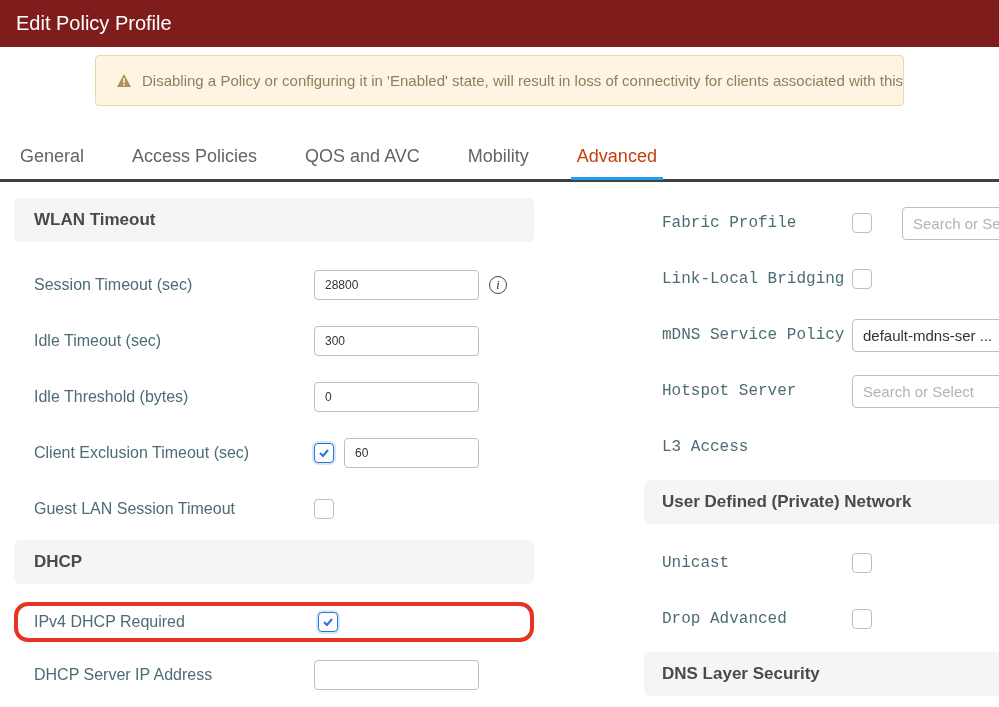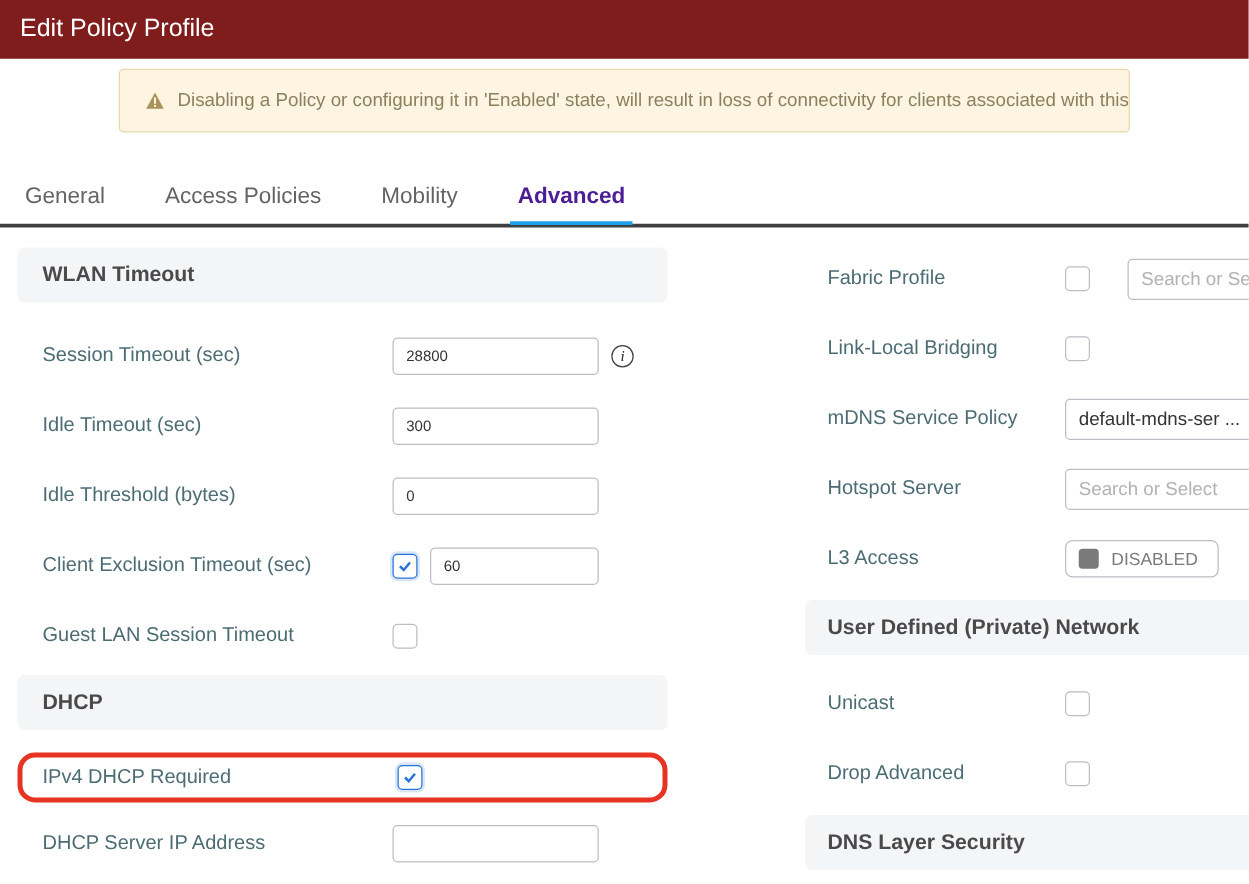--- a/index.html
+++ b/index.html
@@ -41,22 +41,22 @@
     margin-top: 30px;
   }
   .tab {
     padding: 10px 6px 12px 6px;
     color: #646464;
     font-size: 18px;
     cursor: pointer;
     position: relative;
   }
   .tab.active {
-    color: #4c1d95;
-    font-weight: 700;
+    color: #c2410c;
+    font-weight: 400;
   }
   .tab.active::after {
     content: "";
     position: absolute;
     left: 0; right: 0; bottom: -1px;
     height: 3px;
     background: #1ea1ed;
   }
   .body-grid {
     display: grid;
@@ -111,21 +111,21 @@
     display: inline-flex; align-items: center; justify-content: center;
     background: #fff;
     cursor: pointer;
   }
   .checkbox.checked {
     border-color: #2a73d8;
     box-shadow: 0 0 0 2px rgba(42,115,216,0.18);
   }
   .checkbox.checked svg { display: block; }
   .checkbox svg { display: none; }
-  .right-col .row .label { flex: 0 0 190px; }
+  .right-col .row .label { flex: 0 0 190px; font-family: Liberation Mono, monospace; }
   .disabled-toggle {
     border: 1px solid #b9bfc4;
     border-radius: 6px;
     padding: 6px 16px 6px 10px;
     display: inline-flex; align-items: center; gap: 10px;
     color: #7a7a7a;
     font-size: 14px;
     background: #fff;
   }
   .disabled-toggle .sq {
@@ -174,20 +174,21 @@
     <path d="M8 1 L15 14 H1 Z" fill="#a9935a"></path>
     <rect x="7.2" y="5" width="1.6" height="5" fill="#fdf5e1"></rect>
     <rect x="7.2" y="11" width="1.6" height="1.6" fill="#fdf5e1"></rect>
   </svg>
   <span>Disabling a Policy or configuring it in 'Enabled' state, will result in loss of connectivity for clients associated with this Polic</span>
 </div>
 
 <div class="tabs">
   <div class="tab">General</div>
   <div class="tab">Access Policies</div>
+  <div class="tab">QOS and AVC</div>
   <div class="tab">Mobility</div>
   <div class="tab active">Advanced</div>
 </div>
 
 <div class="body-grid">
 
   <div class="left-col">
     <div class="section-header">WLAN Timeout</div>
 
     <div class="row">
@@ -275,24 +276,20 @@
       <div class="select-input">default-mdns-ser ...</div>
     </div>
 
     <div class="row">
       <div class="label">Hotspot Server</div>
       <div class="select-input placeholder">Search or Select</div>
     </div>
 
     <div class="row">
       <div class="label">L3 Access</div>
-      <div class="disabled-toggle">
-        <span class="sq"></span>
-        <span>DISABLED</span>
-      </div>
     </div>
 
     <div class="right-section-header">User Defined (Private) Network</div>
 
     <div class="row">
       <div class="label">Unicast</div>
       <span class="checkbox">
         
       </span>
     </div>

